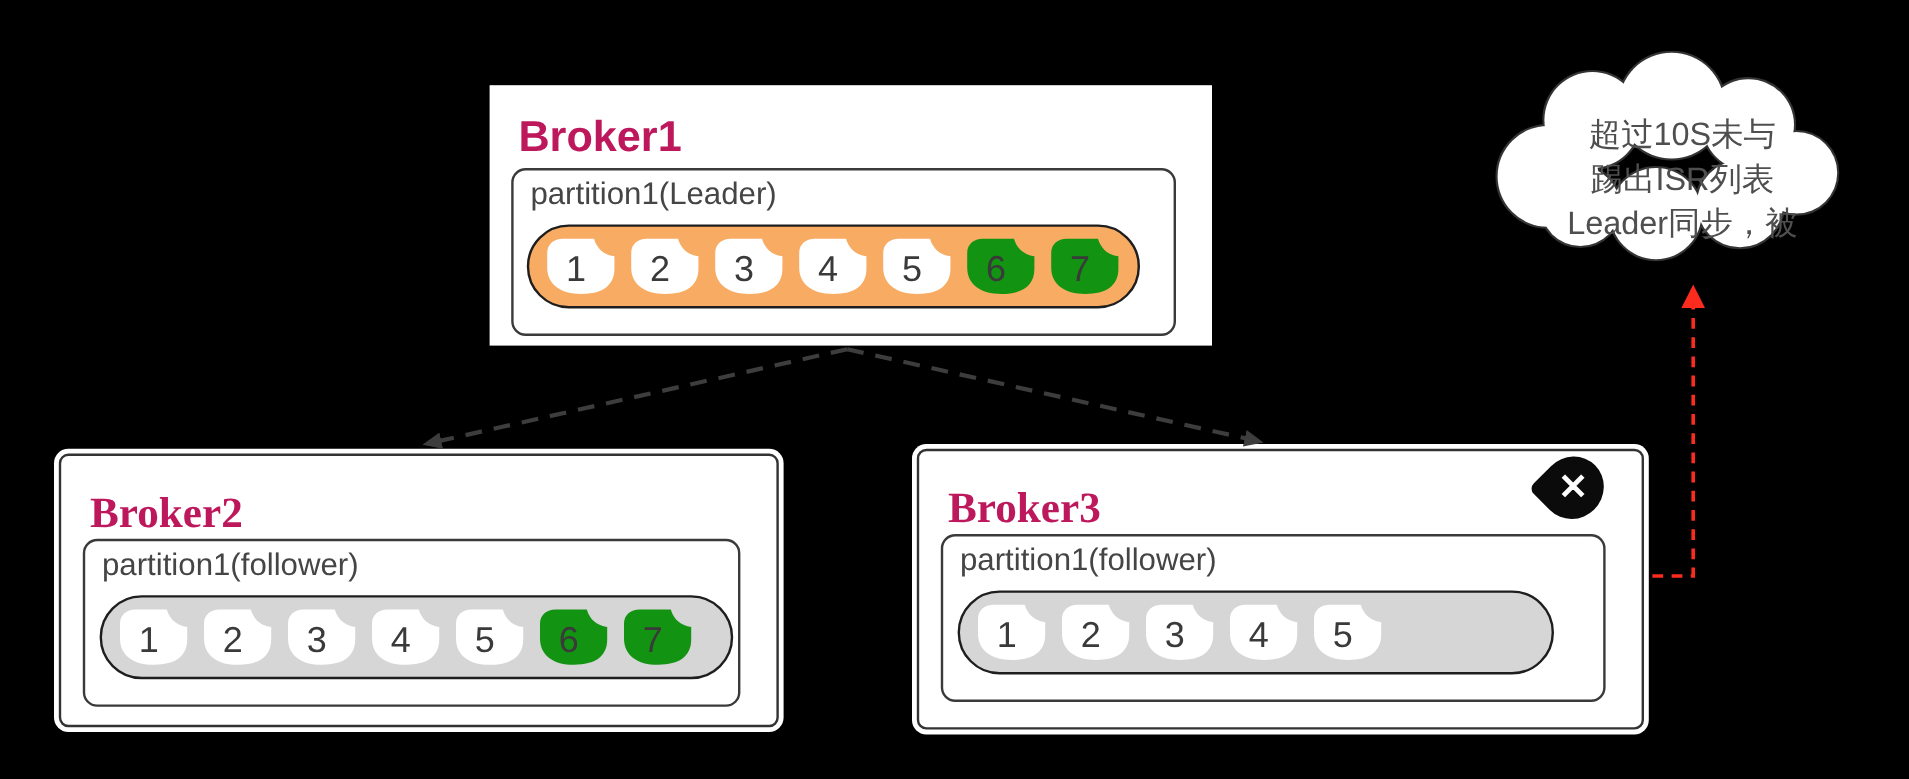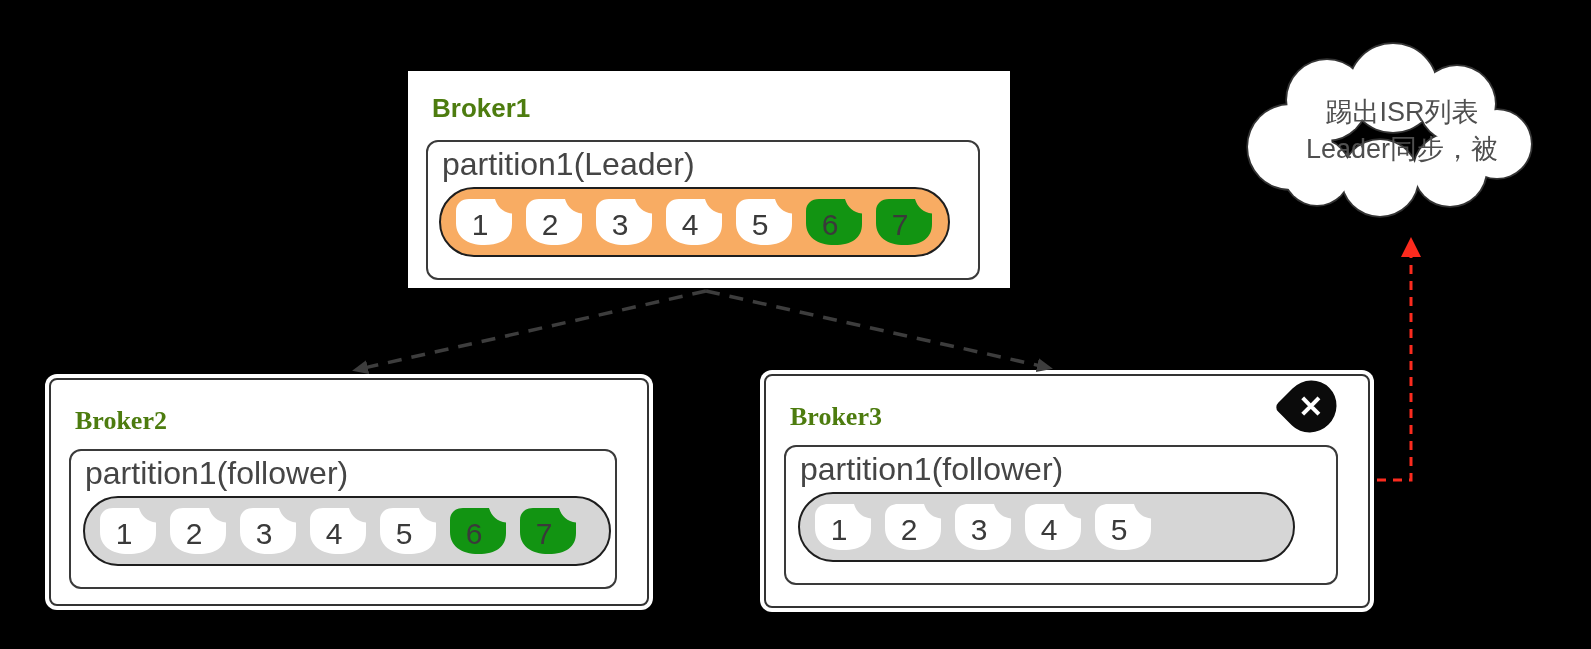--- a/index.html
+++ b/index.html
@@ -2,26 +2,26 @@
 <html><head>
 <meta charset="utf-8">
 <style>
   html,body{margin:0;padding:0;background:#000;}
   #canvas{position:relative;width:1591px;height:649px;background:#000;overflow:hidden;
           font-family:"Liberation Sans", sans-serif;}
 
   .broker{position:absolute;background:#fff;}
   .broker.bordered{border:2.5px solid #333;border-radius:8px;box-shadow:0 0 0 4px #fff;}
 
-  .btitle{position:absolute;left:24px;top:22px;font-size:26px;font-weight:bold;color:#4d7c0f;}
+  .btitle{position:absolute;left:24px;top:22px;font-size:36px;font-weight:bold;color:#be185d;}
   .bordered .btitle{top:26px;font-family:Liberation Serif, serif;}
 
   .partition{position:absolute;left:18px;top:69px;right:30px;height:136px;
              border:2.5px solid #3a3a3a;border-radius:12px;background:#fff;}
-  .plabel{position:absolute;left:14px;top:4px;font-size:32px;color:#454545;white-space:nowrap;}
+  .plabel{position:absolute;left:14px;top:4px;font-size:26px;color:#454545;white-space:nowrap;}
 
   .pill{position:absolute;top:45px;height:70px;border:2.5px solid #1e1e1e;border-radius:35px;
         display:flex;align-items:center;gap:12px;padding-left:14px;box-sizing:border-box;}
 
   .block{position:relative;width:58px;height:48px;flex:0 0 auto;}
   .block svg{position:absolute;left:0;top:0;width:100%;height:100%;}
   .block .num{position:absolute;left:0;top:0;right:0;bottom:0;display:flex;align-items:center;
               justify-content:center;transform:translate(-4px,3px);font-size:30px;color:#3a3a3a;}
 
   .xbadge{position:absolute;left:1284px;top:381px;width:53px;height:51px;background:#0b0b0b;
@@ -205,20 +205,21 @@
         <circle cx="158" cy="46" r="44"></circle>
         <circle cx="222" cy="62" r="38"></circle>
         <circle cx="262" cy="102" r="34"></circle>
         <circle cx="215" cy="128" r="36"></circle>
         <circle cx="145" cy="136" r="38"></circle>
         <circle cx="82" cy="130" r="33"></circle>
       </g>
     </svg>
   </div>
   <div class="cloud-text">
+    <div>超过10S未与</div>
     <div>踢出ISR列表</div>
     <div>Leader同步，被</div>
   </div>
 
   <svg class="overlay" width="1591" height="649" viewBox="0 0 1591 649">
     <defs>
       <marker id="mDark" markerUnits="userSpaceOnUse" markerWidth="20" markerHeight="18" refX="13" refY="7" orient="auto">
         <path d="M0,0 L16,7 L0,14 Z" fill="#3d3d3d"></path>
       </marker>
       <marker id="mRed" markerUnits="userSpaceOnUse" markerWidth="26" markerHeight="24" refX="15" refY="10" orient="auto">

